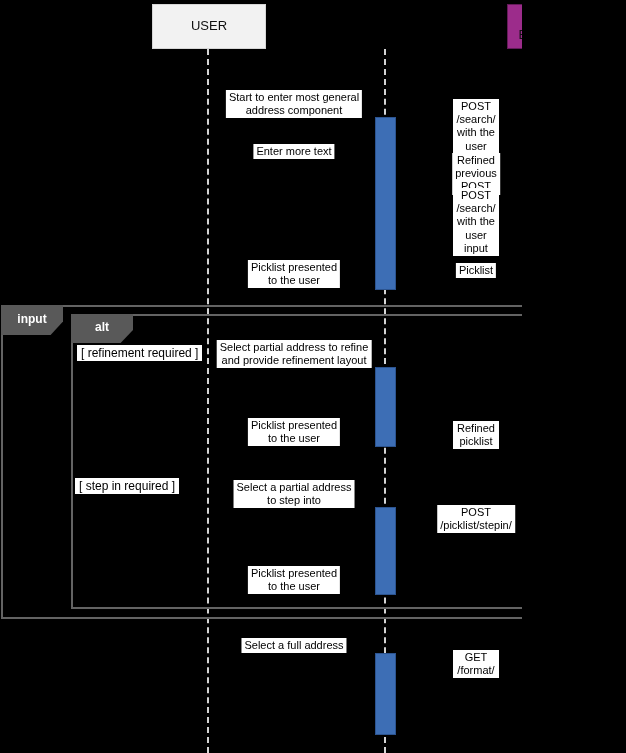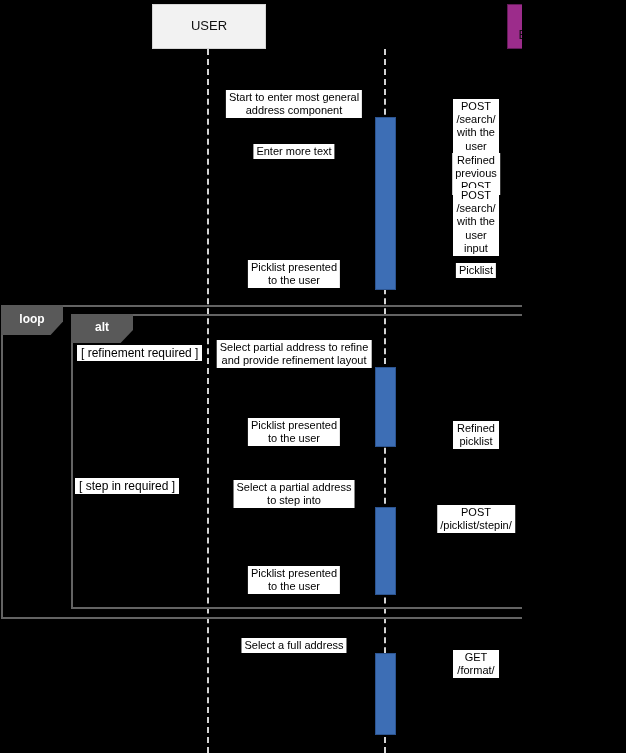--- a/index.html
+++ b/index.html
@@ -44,21 +44,21 @@
   <div class="lifeline" style="left:207px"></div>
   <div class="lifeline" style="left:384px"></div>
   <div class="lifeline" style="left:566px"></div>
 
   <div class="actor actor-user">USER</div>
   <div class="actor actor-local">LOCAL
 ENVIRONMENT</div>
 
   <div class="frame" style="left:1px;top:305px;width:600px;height:314px"></div>
   <div class="frame" style="left:71px;top:314px;width:520px;height:295px"></div>
-  <div class="frame-tab" style="left:1px;top:305px;width:62px;height:30px">loop</div>
+  <div class="frame-tab" style="left:1px;top:305px;width:62px;height:30px">input</div>
   <div class="frame-tab" style="left:71px;top:314px;width:62px;height:29px">alt</div>
 
   <div class="activation act-blue" style="top:117px;height:173px"></div>
   <div class="activation act-blue" style="top:367px;height:80px"></div>
   <div class="activation act-blue" style="top:507px;height:88px"></div>
   <div class="activation act-blue" style="top:653px;height:82px"></div>
 
   <div class="activation act-magenta" style="top:125px;height:46px"></div>
   <div class="activation act-magenta" style="top:217px;height:63px"></div>
   <div class="activation act-magenta" style="top:375px;height:63px"></div>

